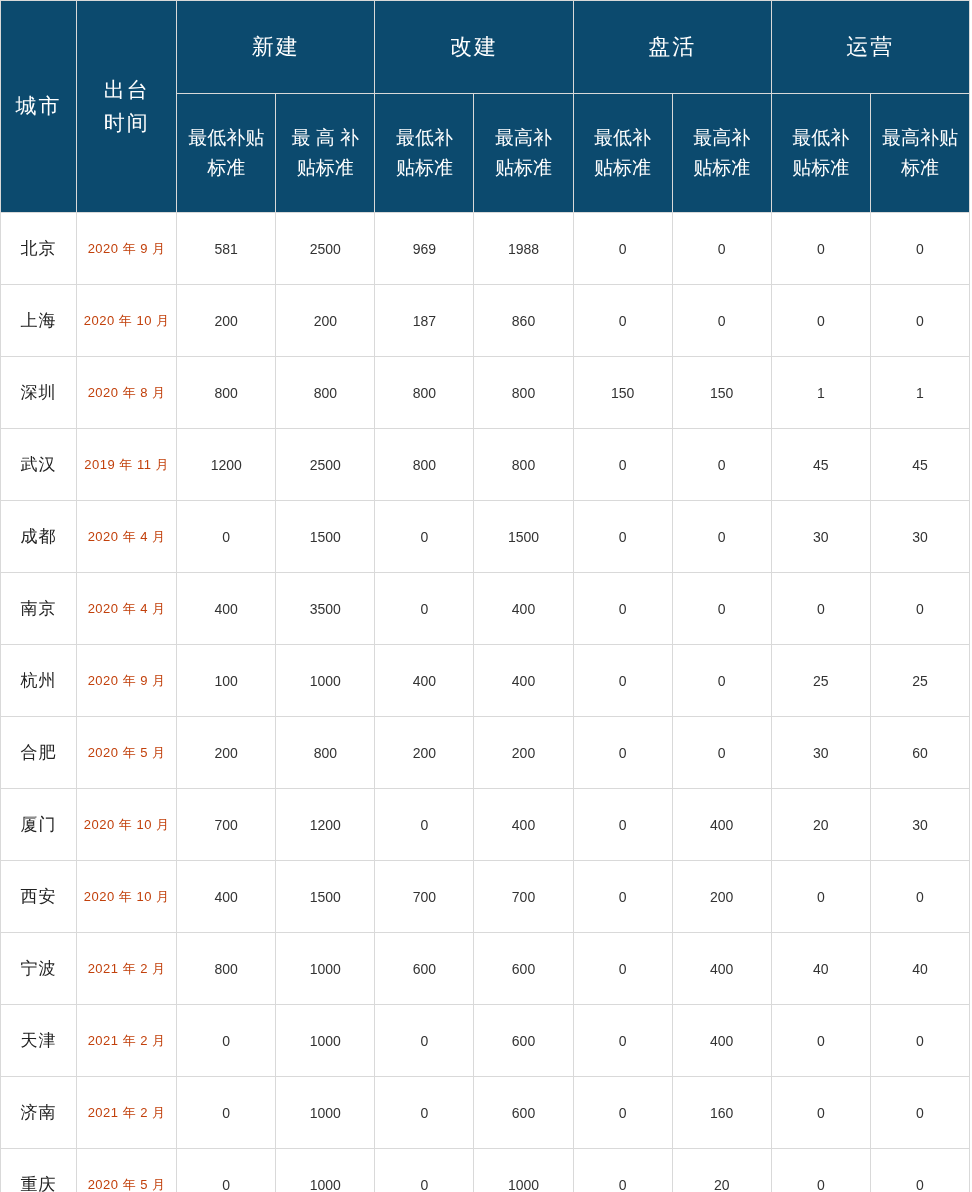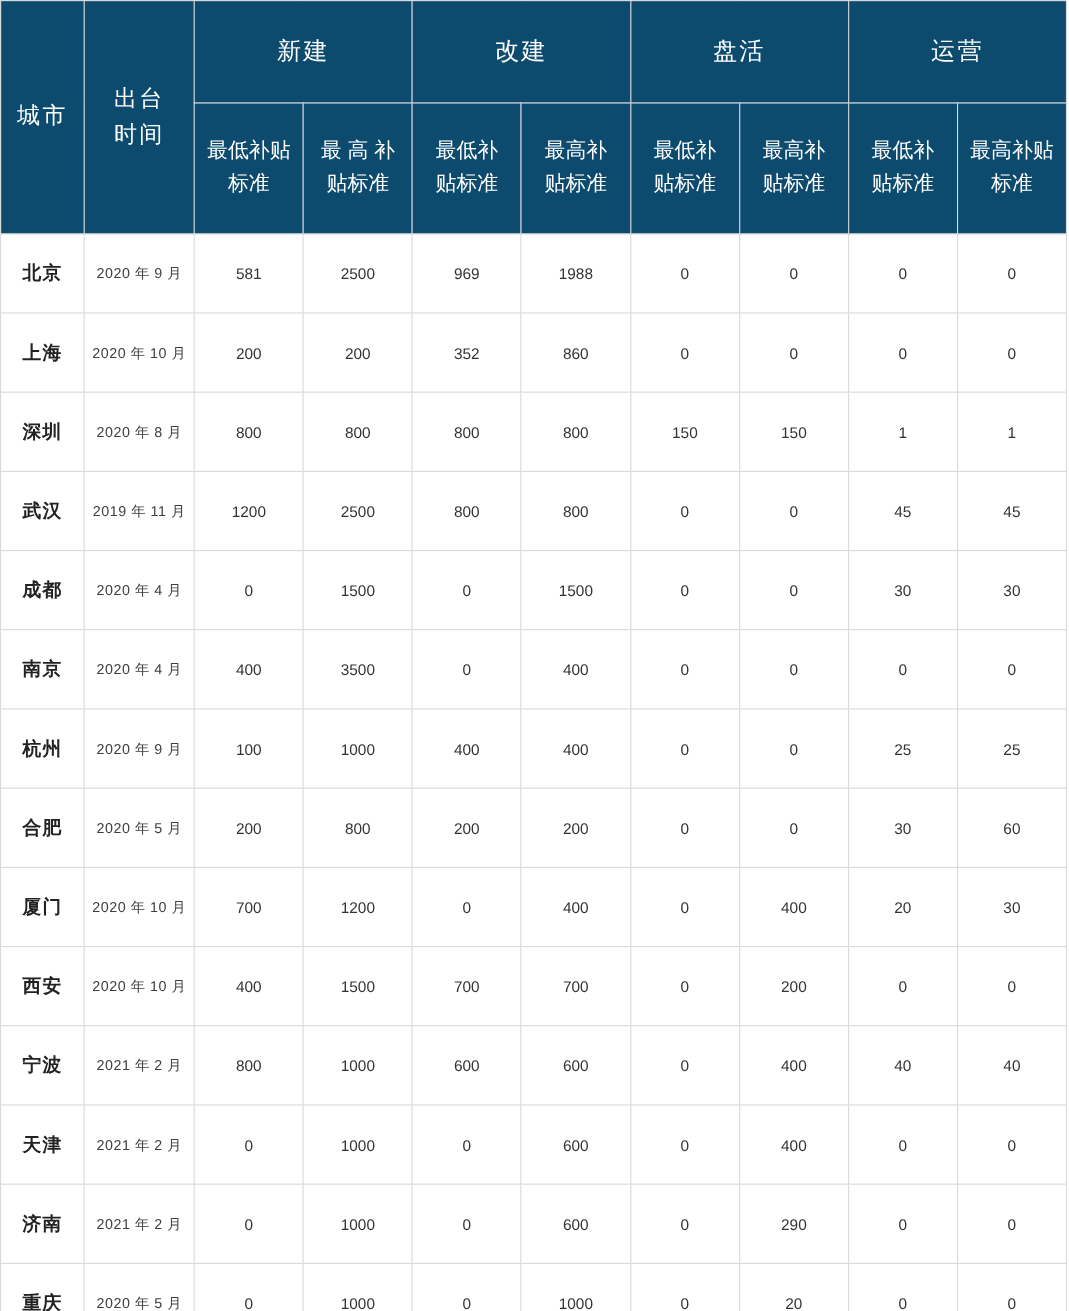--- a/index.html
+++ b/index.html
@@ -59,27 +59,27 @@
   }
   
   tbody td {
     height: 71px;
     font-size: 15px;
     color: #222222;
     background: #ffffff;
   }
   tbody td.city-cell {
     font-size: 17px;
-    font-weight: 700;
+    font-weight: 400;
     letter-spacing: 1px;
   }
   tbody td.date-cell {
     font-size: 13px;
     letter-spacing: 0.5px;
-    color: #404040;
+    color: #c2410c;
   }
   tbody td.num-cell {
     font-size: 14px;
     color: #333333;
   }
   
   col.c-city   { width: 76px; }
   col.c-date   { width: 100px; }
   col.c-num    { width: 99px; }
 </style>
@@ -158,21 +158,21 @@
         <td class="num-cell">0</td>
         <td class="num-cell">0</td>
         <td class="num-cell">0</td>
         <td class="num-cell">0</td>
       </tr>
       <tr>
         <td class="city-cell">上海</td>
         <td class="date-cell">2020 年 10 月</td>
         <td class="num-cell">200</td>
         <td class="num-cell">200</td>
-        <td class="num-cell">352</td>
+        <td class="num-cell">187</td>
         <td class="num-cell">860</td>
         <td class="num-cell">0</td>
         <td class="num-cell">0</td>
         <td class="num-cell">0</td>
         <td class="num-cell">0</td>
       </tr>
       <tr>
         <td class="city-cell">深圳</td>
         <td class="date-cell">2020 年 8 月</td>
         <td class="num-cell">800</td>
@@ -293,21 +293,21 @@
         <td class="num-cell">0</td>
       </tr>
       <tr>
         <td class="city-cell">济南</td>
         <td class="date-cell">2021 年 2 月</td>
         <td class="num-cell">0</td>
         <td class="num-cell">1000</td>
         <td class="num-cell">0</td>
         <td class="num-cell">600</td>
         <td class="num-cell">0</td>
-        <td class="num-cell">290</td>
+        <td class="num-cell">160</td>
         <td class="num-cell">0</td>
         <td class="num-cell">0</td>
       </tr>
       <tr>
         <td class="city-cell">重庆</td>
         <td class="date-cell">2020 年 5 月</td>
         <td class="num-cell">0</td>
         <td class="num-cell">1000</td>
         <td class="num-cell">0</td>
         <td class="num-cell">1000</td>

